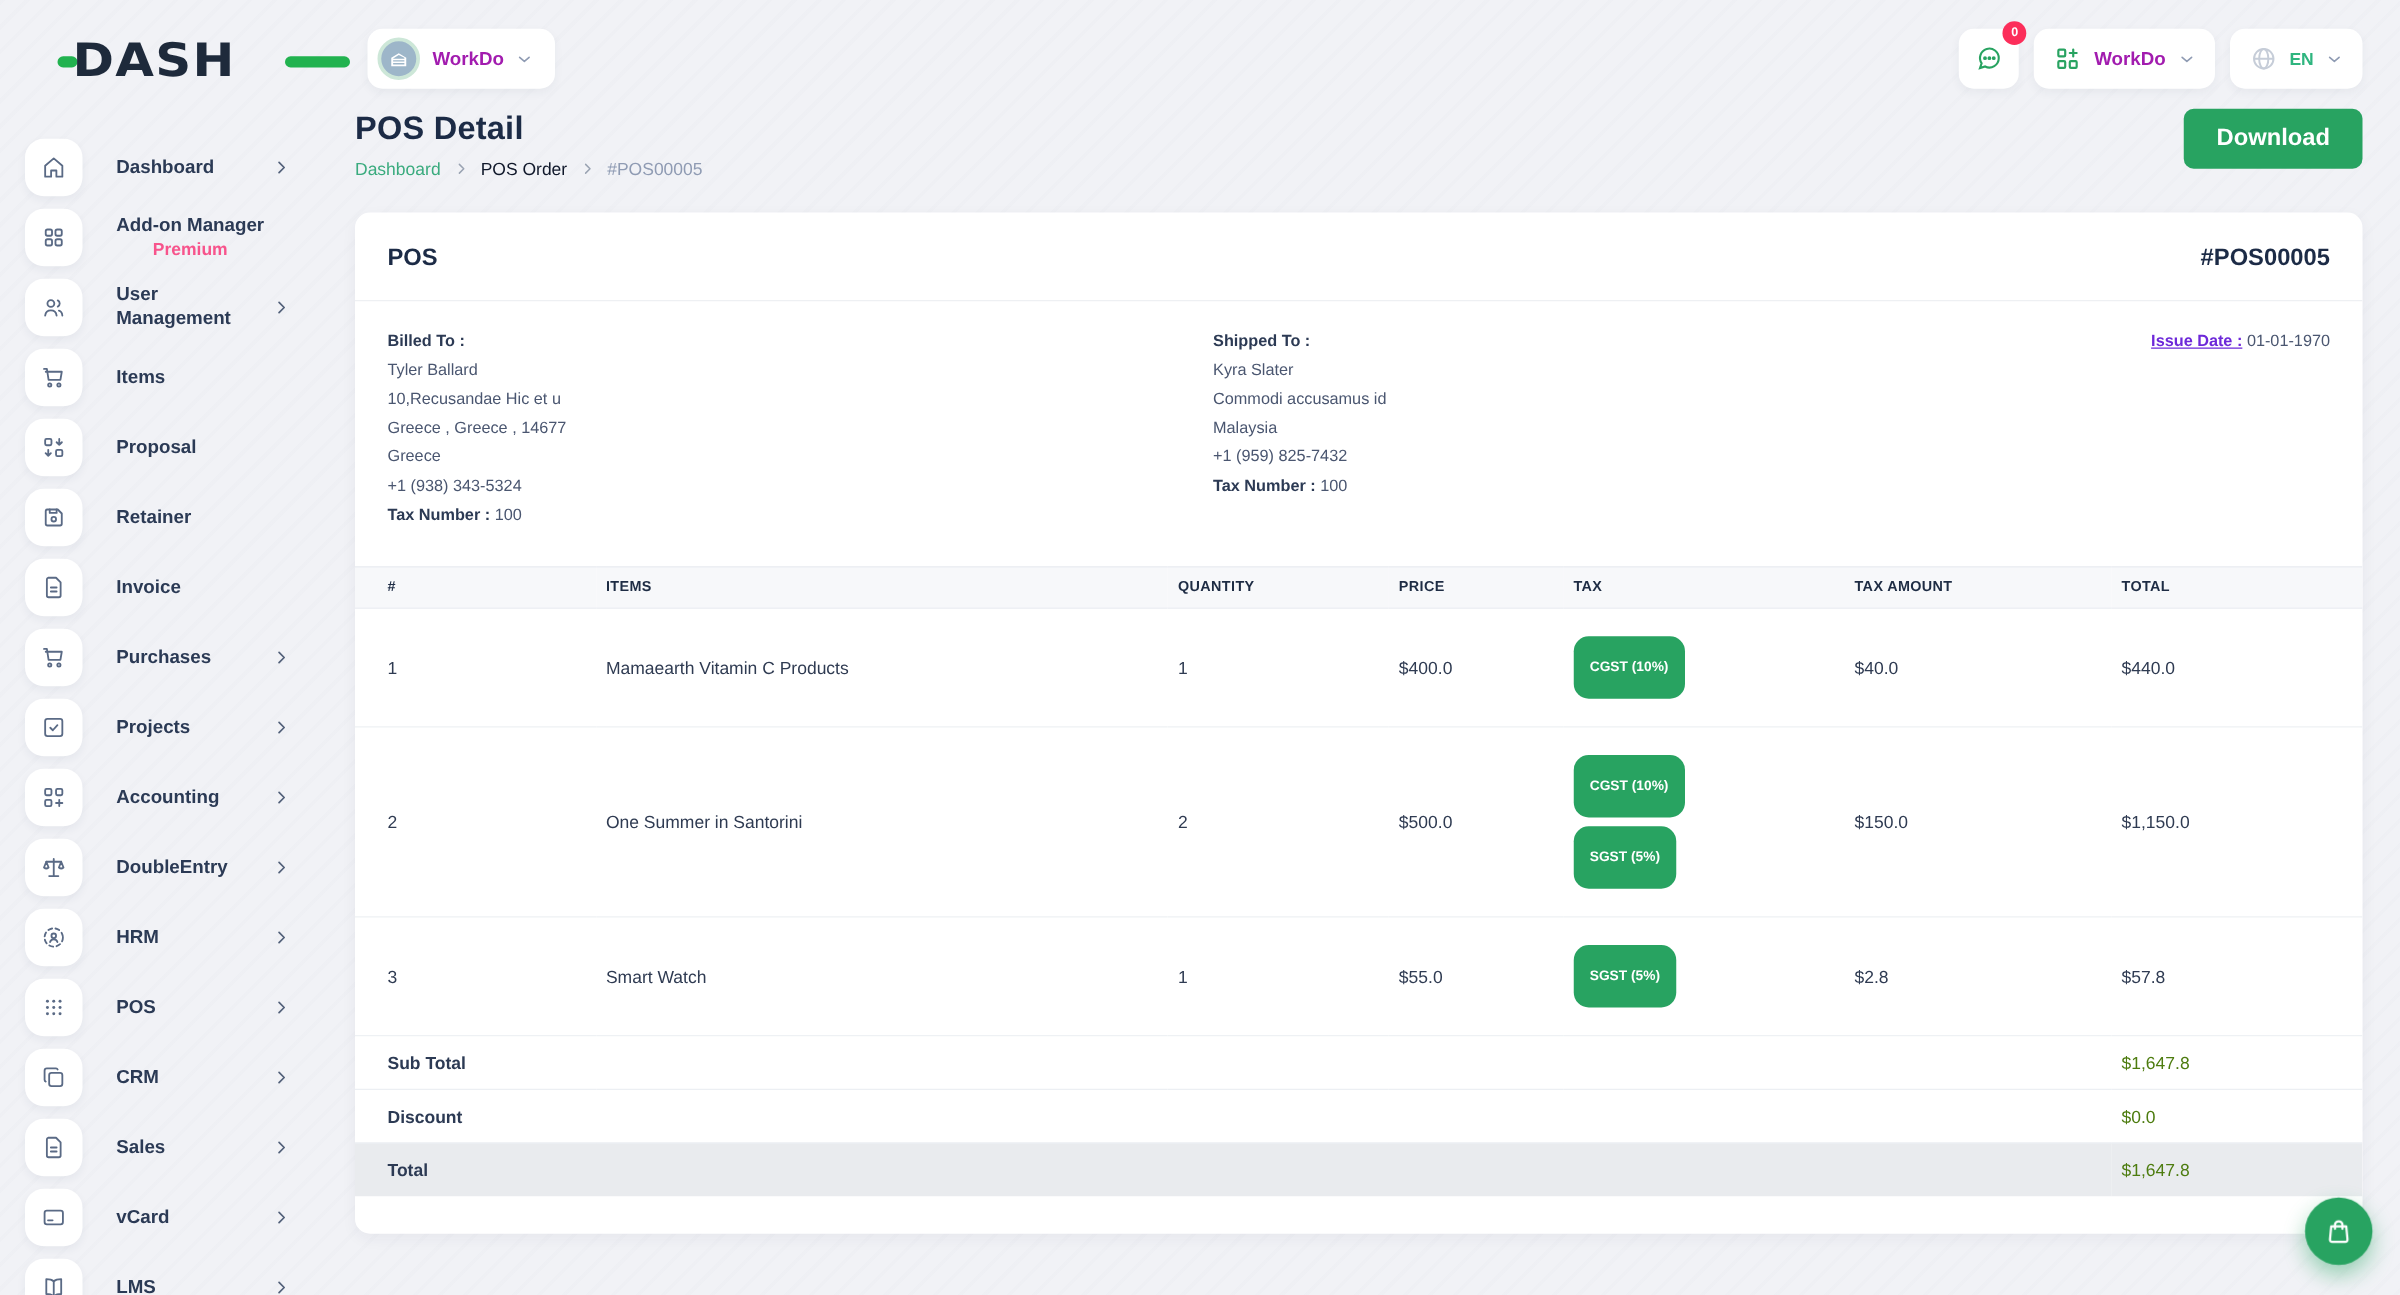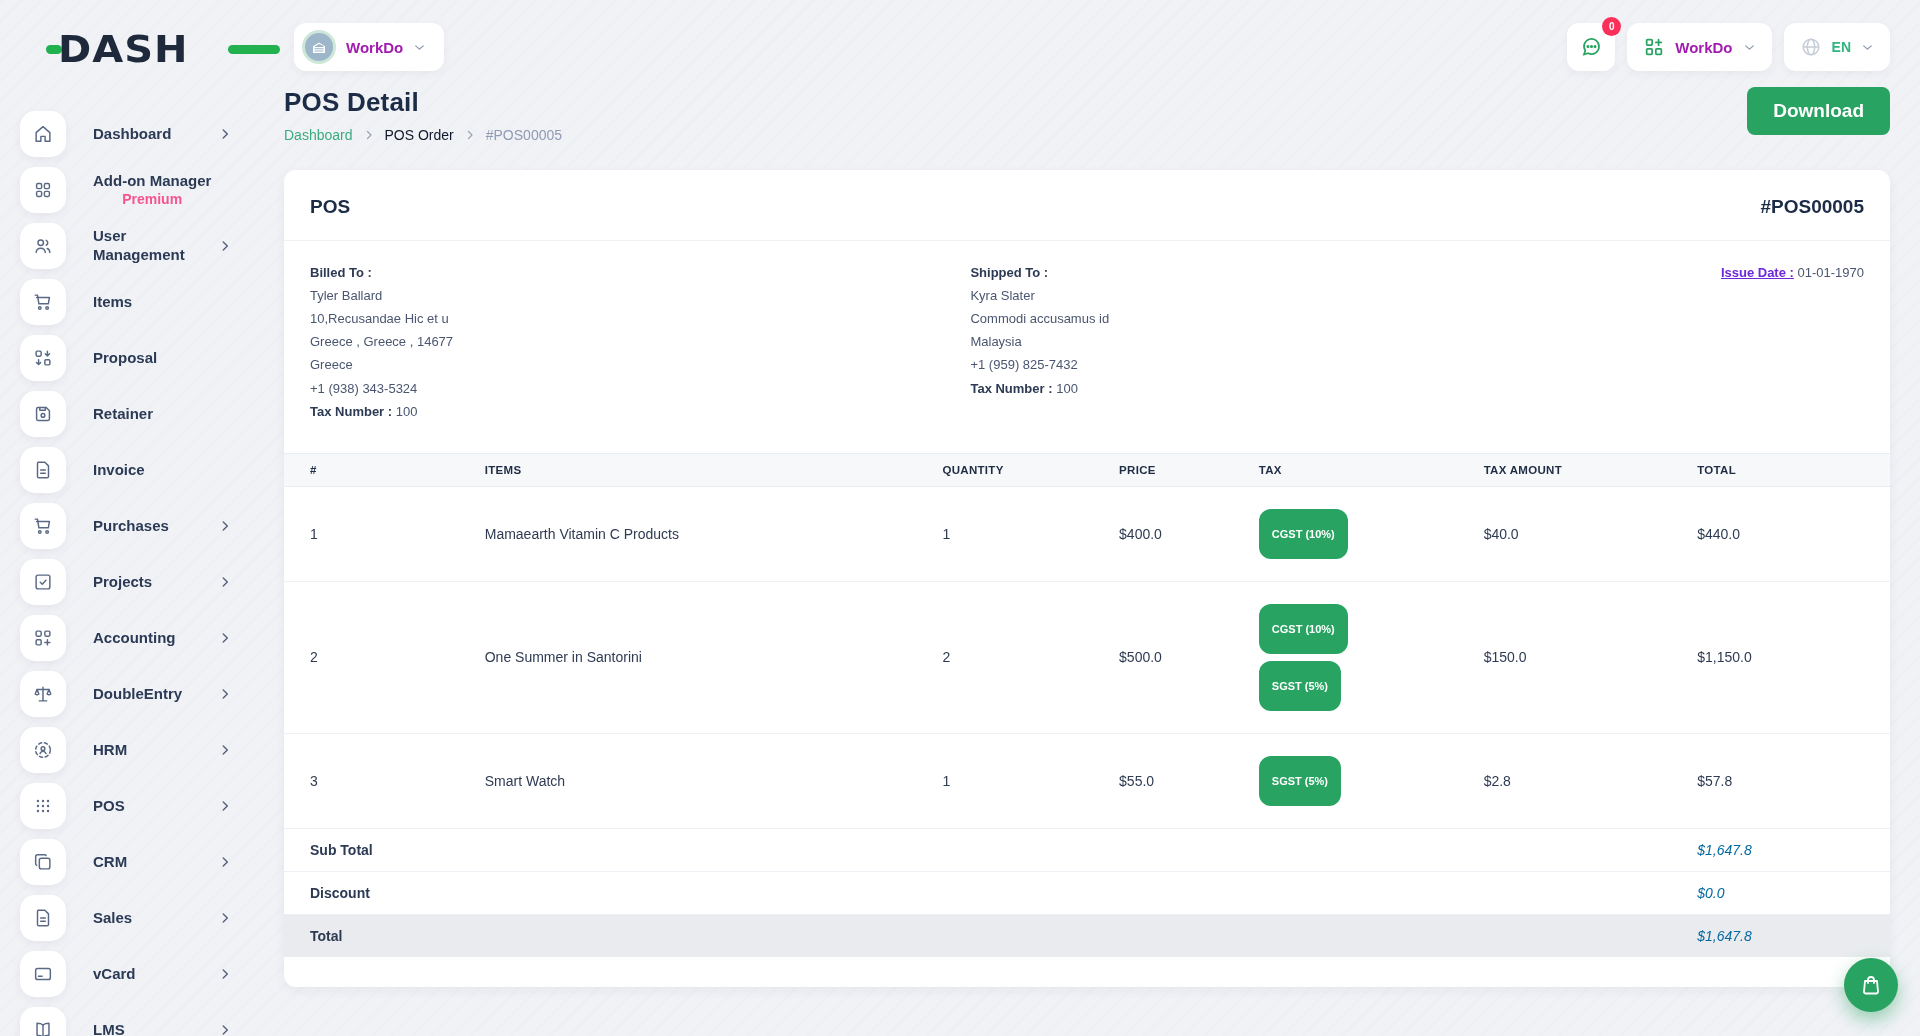--- a/index.html
+++ b/index.html
@@ -76,21 +76,21 @@
 
   table{ width:100%; border-collapse:collapse; }
   thead th{ background:#f7f8fa; border-top:1px solid #e9ecf1; border-bottom:1px solid #e9ecf1; font-size:11.5px; font-weight:700; letter-spacing:.3px; color:#1e2c44; text-align:left; padding:10px 8px; }
   thead th:first-child{ padding-left:26px; }
   tbody td{ font-size:14px; color:#2f3b52; padding:22px 8px; border-bottom:1px solid #eef1f4; vertical-align:middle; }
   tbody td:first-child{ padding-left:26px; }
   .badge-stack{ display:flex; flex-direction:column; align-items:flex-start; gap:7px; }
   .badge{ background:var(--green); color:#fff; font-size:11px; font-weight:600; padding:19px 13px; border-radius:12px; white-space:nowrap; }
   .sum-row td{ padding:13px 8px; border-bottom:1px solid #eceff3; font-size:14px; }
   .sum-label{ font-weight:700; color:#2c3a54; padding-left:26px !important; }
-  .sum-value{ color:#0369a1;font-style:italic; }
+  .sum-value{ color:#4d7c0f; }
   .sum-row.total td{ background:#e9ebee; border-bottom:none; }
 
   .fab{ position:fixed; right:22px; bottom:24px; width:54px; height:54px; border-radius:50%; border:none; background:var(--green); color:#fff; display:flex; align-items:center; justify-content:center; cursor:pointer; box-shadow:0 8px 18px rgba(40,163,97,.45); }
   .fab svg{ width:24px; height:24px; }
 </style>
 </head>
 <body>
 
 <div class="app">
 

